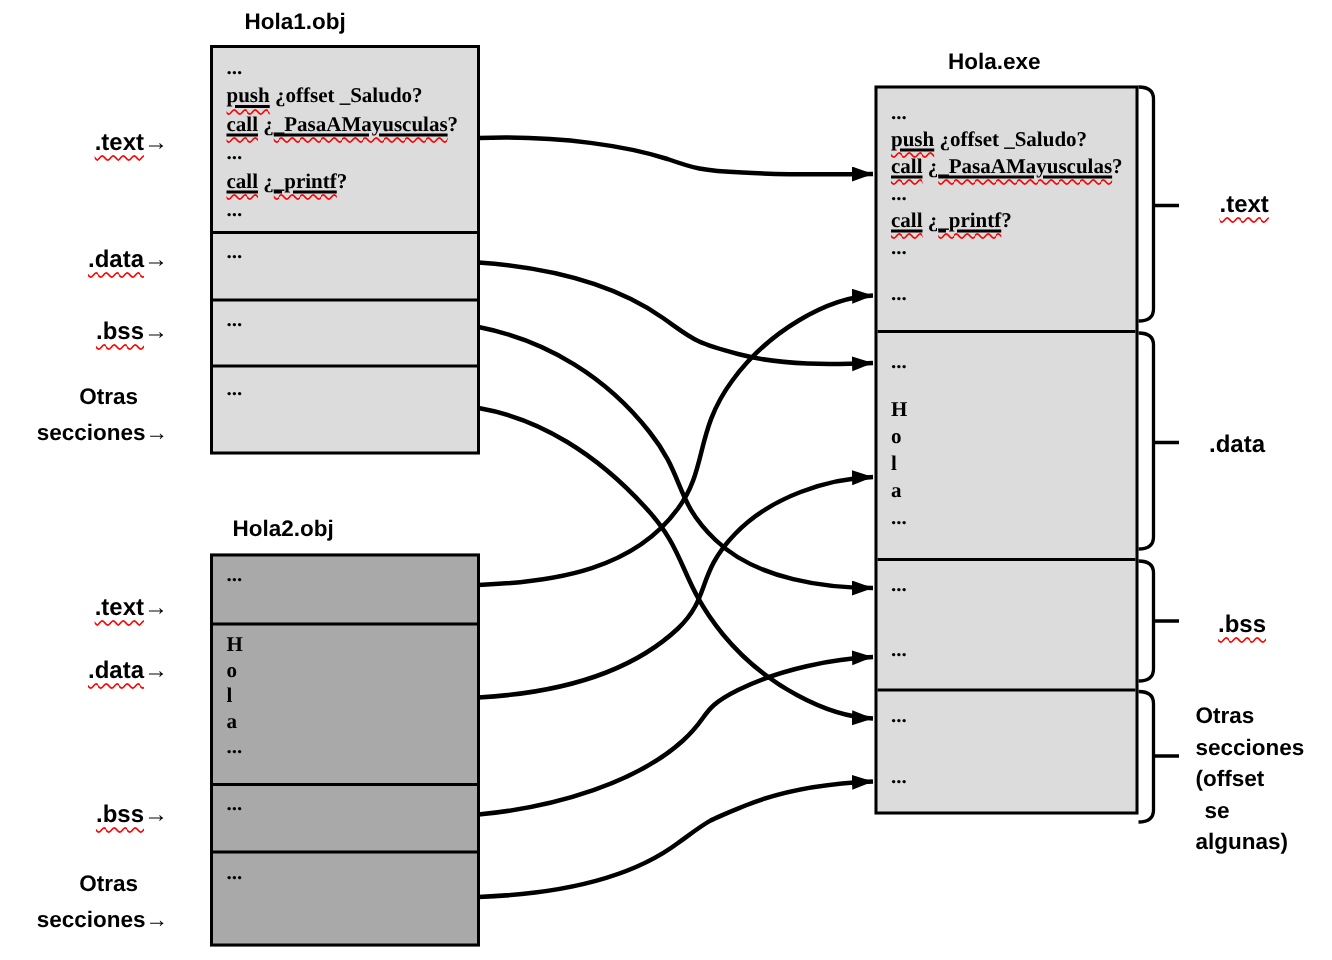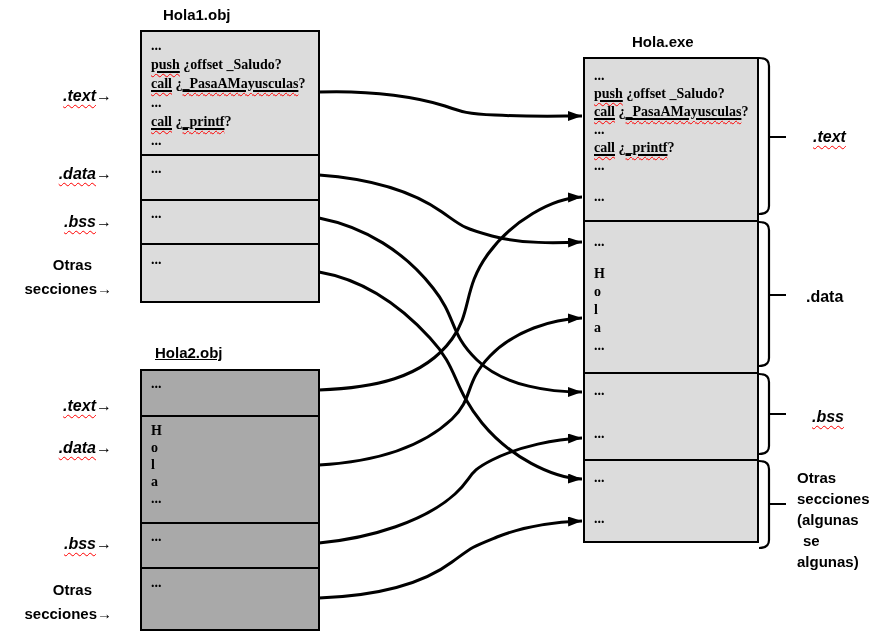--- a/index.html
+++ b/index.html
@@ -26,21 +26,21 @@
         line-height:19px;padding:4px 0 0 9px;white-space:nowrap;}
   .code-exe{line-height:18px;padding-top:8px;}
   .gap12{margin-top:13px;}
   .gap14{margin-top:14px;}
   .vlet{line-height:17px;}
   .vlet-exe{line-height:18px;}
 
   
   .u-blk{text-decoration:underline;text-decoration-color:#000;text-decoration-thickness:1.5px;text-underline-offset:2px;}
   .u-red{text-decoration:underline wavy #ff0000;text-decoration-thickness:1px;text-underline-offset:4px;}
-  .wavy{text-decoration:underline wavy #ff0000;text-decoration-thickness:1px;text-underline-offset:3px;font-style:italic;}
+  .wavy{text-decoration:underline wavy #ff0000;text-decoration-thickness:1px;text-underline-offset:3px;}
 
   svg.layer{position:absolute;left:0;top:0;pointer-events:none;}
   svg .conn{fill:none;stroke:#000;stroke-width:3;}
   svg .brk{fill:none;stroke:#000;stroke-width:2.2;}
 </style>
 </head>
 <body>
 
 <div class="canvas">
 
@@ -76,21 +76,21 @@
       <div class="code" style="padding-top:3px;">...</div>
     </div>
     <div class="sec divided" style="top:167px;height:44px;">
       <div class="code" style="padding-top:3px;">...</div>
     </div>
     <div class="sec divided" style="top:211px;height:62px;">
       <div class="code" style="padding-top:5px;">...</div>
     </div>
   </div>
 
-  <div class="title" style="left:155px;top:344px;text-decoration:underline;">Hola2.obj</div>
+  <div class="title" style="left:155px;top:344px;">Hola2.obj</div>
   <div class="box box-dark" style="left:140px;top:369px;width:180px;height:262px;">
     <div class="sec" style="top:0;height:44px;">
       <div class="code" style="padding-top:3px;">...</div>
     </div>
     <div class="sec divided" style="top:44px;height:107px;">
       <div class="code" style="padding-top:5px;">
         <div class="vlet">H</div>
         <div class="vlet">o</div>
         <div class="vlet">l</div>
         <div class="vlet">a</div>
@@ -141,21 +141,21 @@
       </div>
     </div>
   </div>
 
   <div class="rlbl" style="left:813px;top:128px;"><span class="wavy">.text</span></div>
   <div class="rlbl" style="left:806px;top:288px;">.data</div>
   <div class="rlbl" style="left:812px;top:408px;"><span class="wavy">.bss</span></div>
   <div class="rblock" style="left:797px;top:467px;width:90px;">
     <div>Otras</div>
     <div>secciones</div>
-    <div>(algunas</div>
+    <div>(offset</div>
     <div class="indent">se</div>
     <div>algunas)</div>
   </div>
 
   <svg class="layer" width="888" height="640" viewBox="0 0 888 640">
     <defs>
       <marker id="ah" markerUnits="userSpaceOnUse" markerWidth="18" markerHeight="12" refX="14" refY="5" orient="auto">
         <path d="M0,0 L14,5 L0,10 z" fill="#000"></path>
       </marker>
     </defs>

